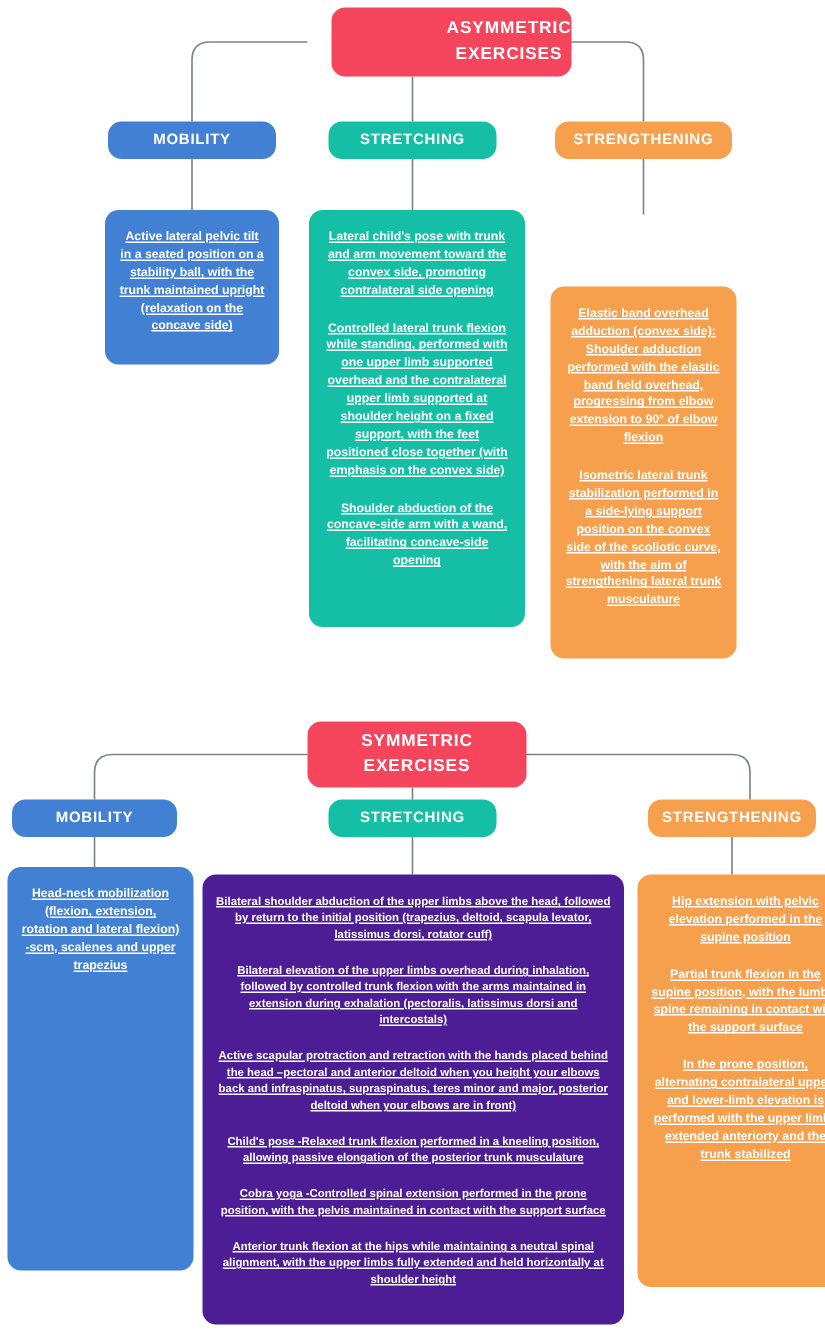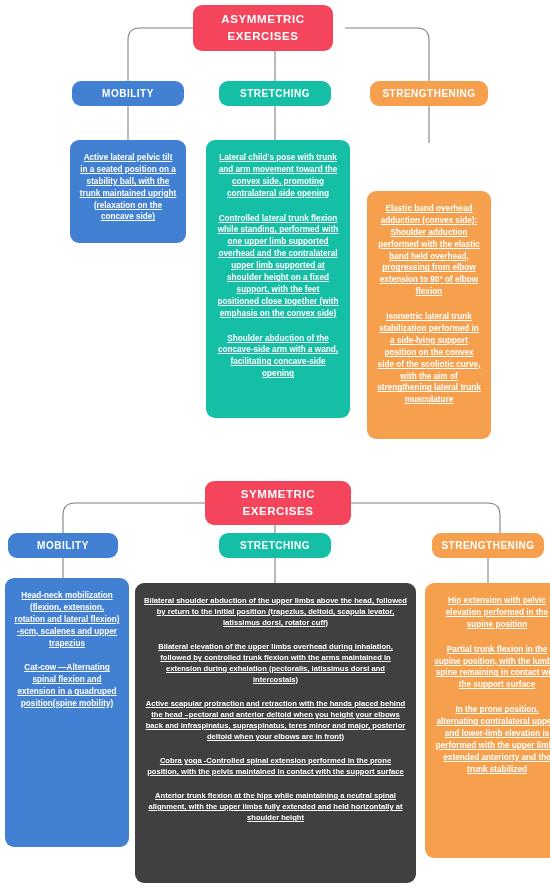--- a/index.html
+++ b/index.html
@@ -44,21 +44,21 @@
     align-items: flex-start;
     justify-content: flex-start;
     padding: 12px 9px;
     font-weight: bold;
     line-height: 1.45;
   }
   .content-node .para { display: block; width: 100%; text-align: center; text-decoration: underline; }
   .content-node .para + .para { margin-top: 13px; }
 
   
-  #asym-header { left: 193px; top: 5px;  width: 140px; height: 46px; }
+  #asym-header { left: 221px; top: 5px;  width: 160px; height: 46px; justify-content: flex-end; }
   #asym-mob-cat    { left: 72px;  top: 81px; width: 112px; height: 25px; }
   #asym-str-cat    { left: 219px; top: 81px; width: 112px; height: 25px; }
   #asym-stg-cat    { left: 370px; top: 81px; width: 118px; height: 25px; }
 
   #asym-mob-body { left: 70px;  top: 140px; width: 116px; height: 103px; font-size: 8.2px; }
   #asym-str-body { left: 206px; top: 140px; width: 144px; height: 278px; font-size: 8.2px; }
   #asym-stg-body { left: 367px; top: 143px; width: 124px; height: 248px; font-size: 8.2px; margin-top: 48px; }
 
   
   #sym-header { left: 205px; top: 481px; width: 146px; height: 44px; }
@@ -133,28 +133,28 @@
     </span>
   </div>
 
   <div class="node cat-node" id="sym-mob-cat" style="background:#4180D3">MOBILITY</div>
   <div class="node cat-node" id="sym-str-cat" style="background:#15BFA5">STRETCHING</div>
   <div class="node cat-node" id="sym-stg-cat" style="background:#F6A04D">STRENGTHENING</div>
 
   <div class="node content-node" id="sym-mob-body" style="background:#4180D3">
       <div style="width: 100%;">
         <span class="para">Head-neck mobilization (flexion, extension, rotation and lateral flexion) -scm, scalenes and upper trapezius</span>
-        <span class="para">Cat-cow —Alternating spinal flexion and extension in a quadruped position(spine mobility)</span>
       </div>
     </div>
-  <div class="node content-node" id="sym-str-body" style="background:#404040">
+  <div class="node content-node" id="sym-str-body" style="background:#4c1d95">
       <div style="width: 100%;">
         <span class="para">Bilateral shoulder abduction of the upper limbs above the head, followed by return to the initial position (trapezius, deltoid, scapula levator, latissimus dorsi, rotator cuff)</span>
         <span class="para">Bilateral elevation of the upper limbs overhead during inhalation, followed by controlled trunk flexion with the arms maintained in extension during exhalation (pectoralis, latissimus dorsi and intercostals)</span>
         <span class="para">Active scapular protraction and retraction with the hands placed behind the head –pectoral and anterior deltoid when you height your elbows back and infraspinatus, supraspinatus, teres minor and major, posterior deltoid when your elbows are in front)</span>
+        <span class="para">Child's pose -Relaxed trunk flexion performed in a kneeling position, allowing passive elongation of the posterior trunk musculature</span>
         <span class="para">Cobra yoga -Controlled spinal extension performed in the prone position, with the pelvis maintained in contact with the support surface</span>
         <span class="para">Anterior trunk flexion at the hips while maintaining a neutral spinal alignment, with the upper limbs fully extended and held horizontally at shoulder height</span>
       </div>
     </div>
   <div class="node content-node" id="sym-stg-body" style="background:#F6A04D">
       <div style="width: 100%;">
         <span class="para">Hip extension with pelvic elevation performed in the supine position</span>
         <span class="para">Partial trunk flexion in the supine position, with the lumbar spine remaining in contact with the support surface</span>
         <span class="para">In the prone position, alternating contralateral upper- and lower-limb elevation is performed with the upper limbs extended anteriorty and the trunk stabilized</span>
       </div>

